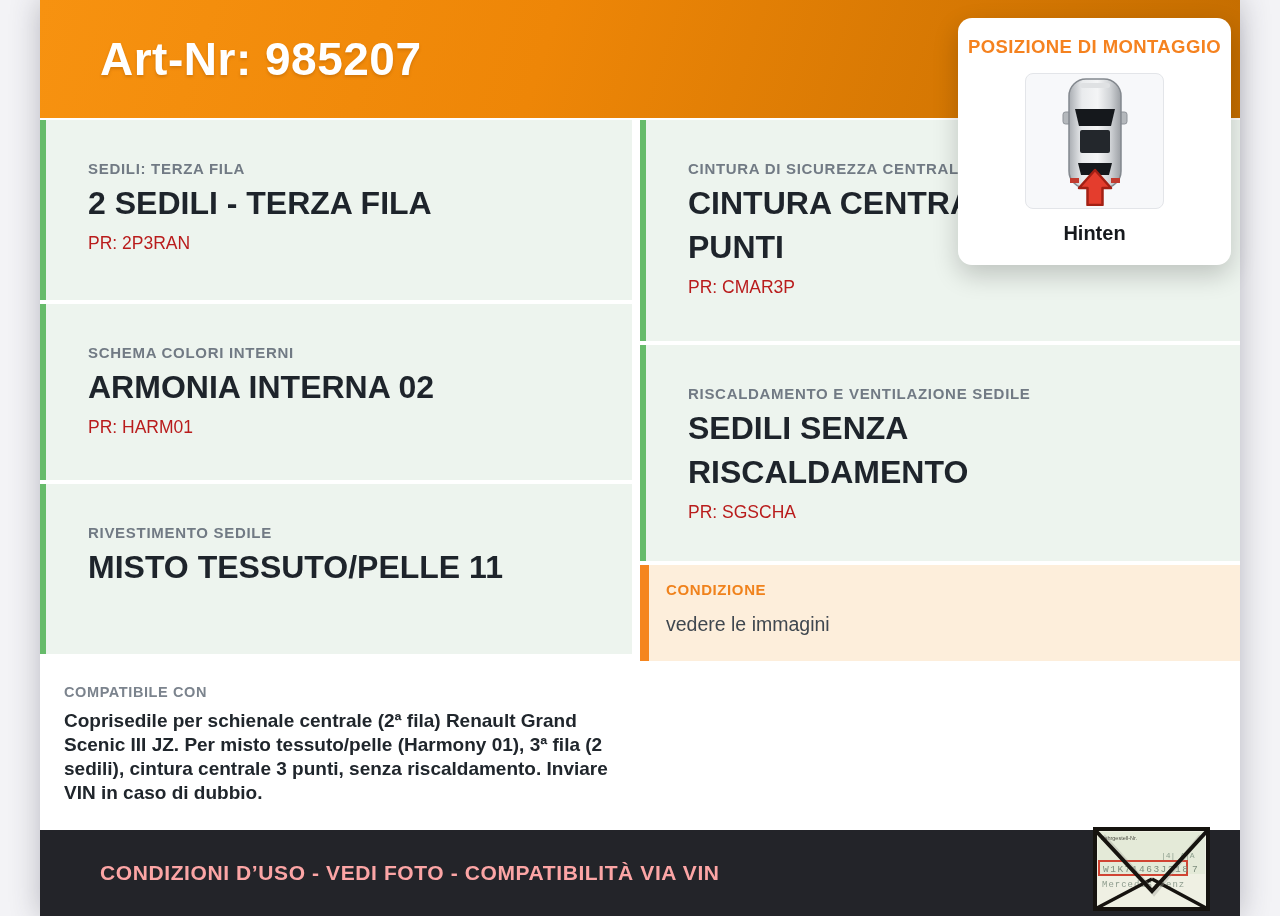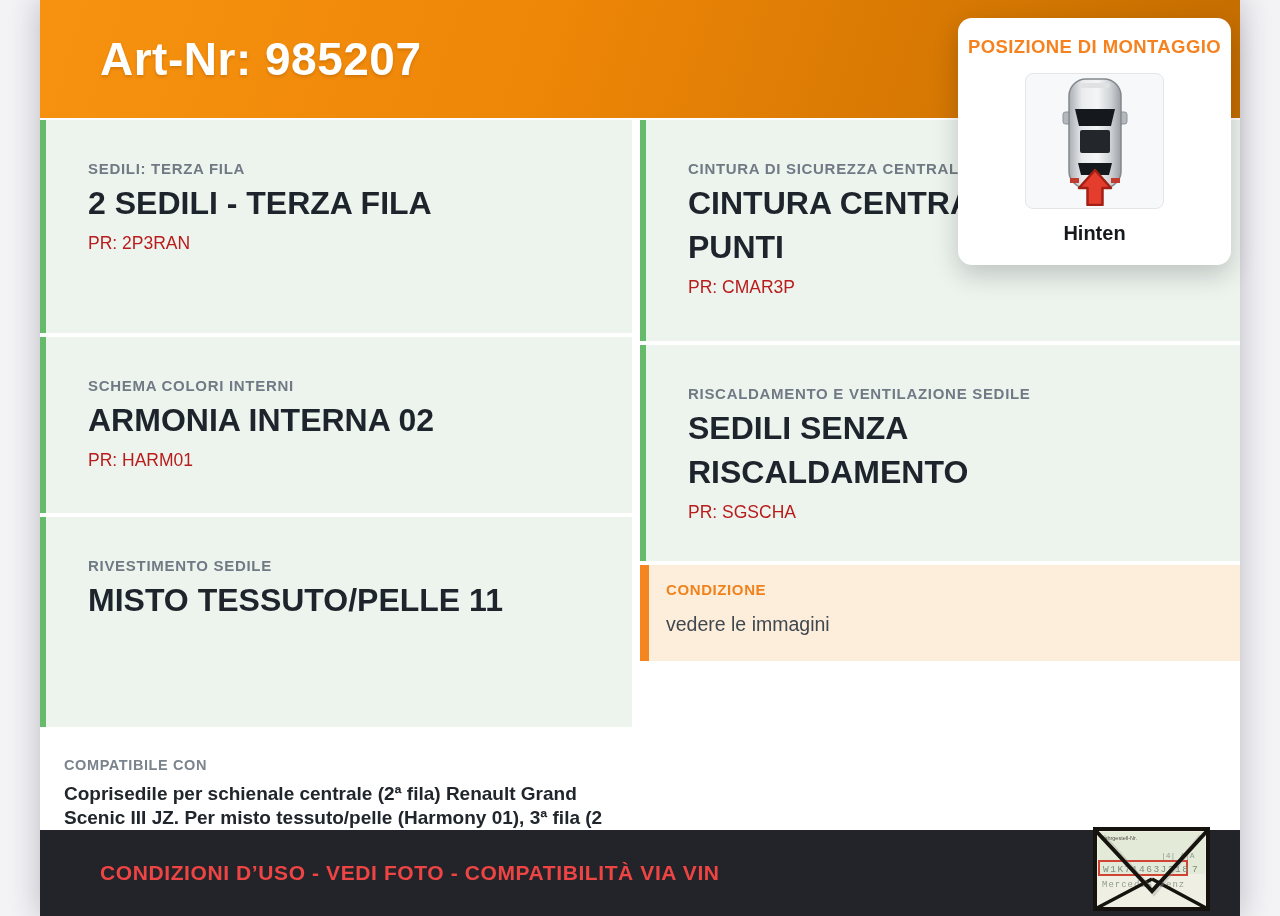--- a/index.html
+++ b/index.html
@@ -34,23 +34,23 @@
   .columns { display:flex; gap:8px; margin-top:2px; }
   .col { display:flex; flex-direction:column; gap:4px; }
   .col-left  { width:592px; }
   .col-right { width:600px; }
 
   .card {
     background:#edf4ee;
     border-left:6px solid #66bb6a;
     padding:40px 30px 0 42px;
   }
-  .card.l1 { height:213px; }
+  .card.l1 { height:180px; }
   .card.l2 { height:176px; }
-  .card.l3 { height:210px; }
+  .card.l3 { height:170px; }
   .card.r1 { height:221px; }
   .card.r2 { height:216px; }
 
   .card-label {
     font-size:15px; font-weight:700; color:#717a84; letter-spacing:.7px;
     white-space:nowrap;
   }
   .card-title {
     font-size:32px; font-weight:700; color:#1e242b; letter-spacing:0;
     line-height:44px; margin-top:4px;
@@ -89,21 +89,21 @@
   }
 
   
   .footer {
     position:absolute; left:0; right:0; bottom:0; height:86px;
     background:#232429;
     display:flex; align-items:center;
     padding-left:60px;
   }
   .footer .footer-text {
-    color:#ef4444; font-size:21px; font-weight:700; letter-spacing:.6px;
+    color:#fca5a5; font-size:21px; font-weight:700; letter-spacing:.6px;
   }
   .vin-doc {
     position:absolute; left:1053px; top:-3px; width:117px; height:84px;
     z-index:6;
   }
 
   
   .mount-card {
     position:absolute; left:918px; top:18px; width:273px; height:247px;
     background:#ffffff; border-radius:14px;

